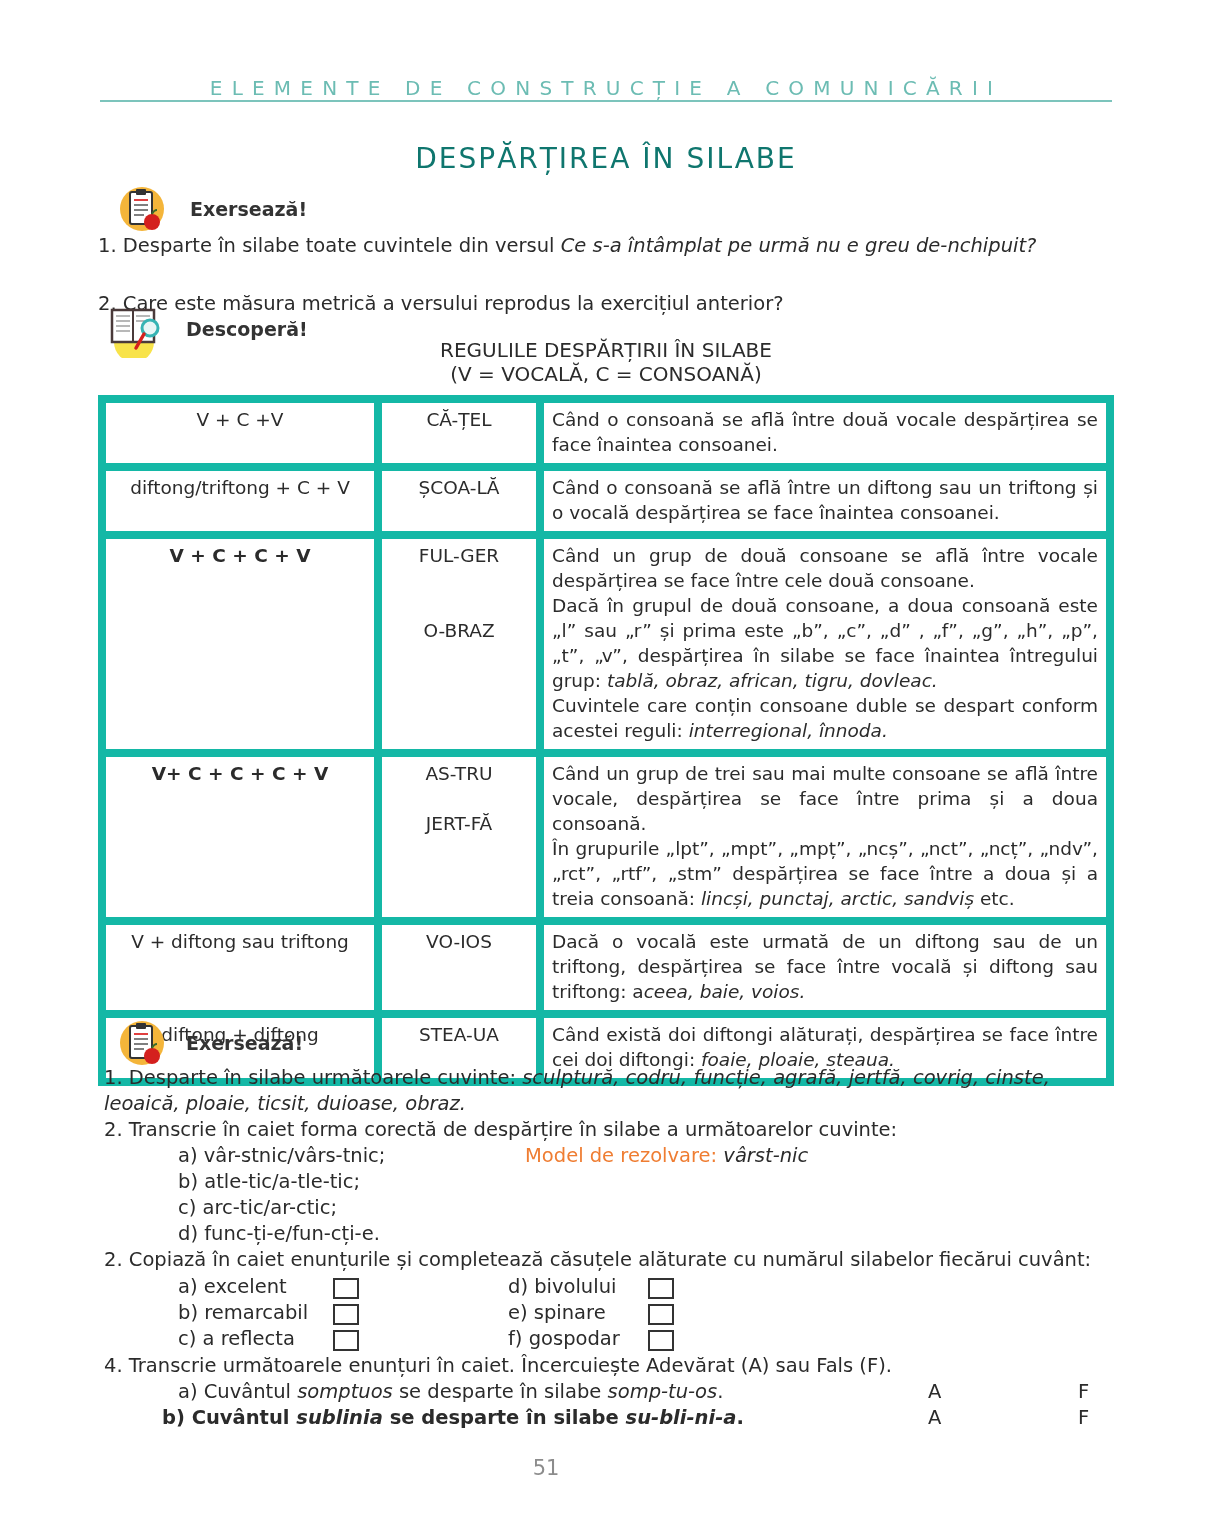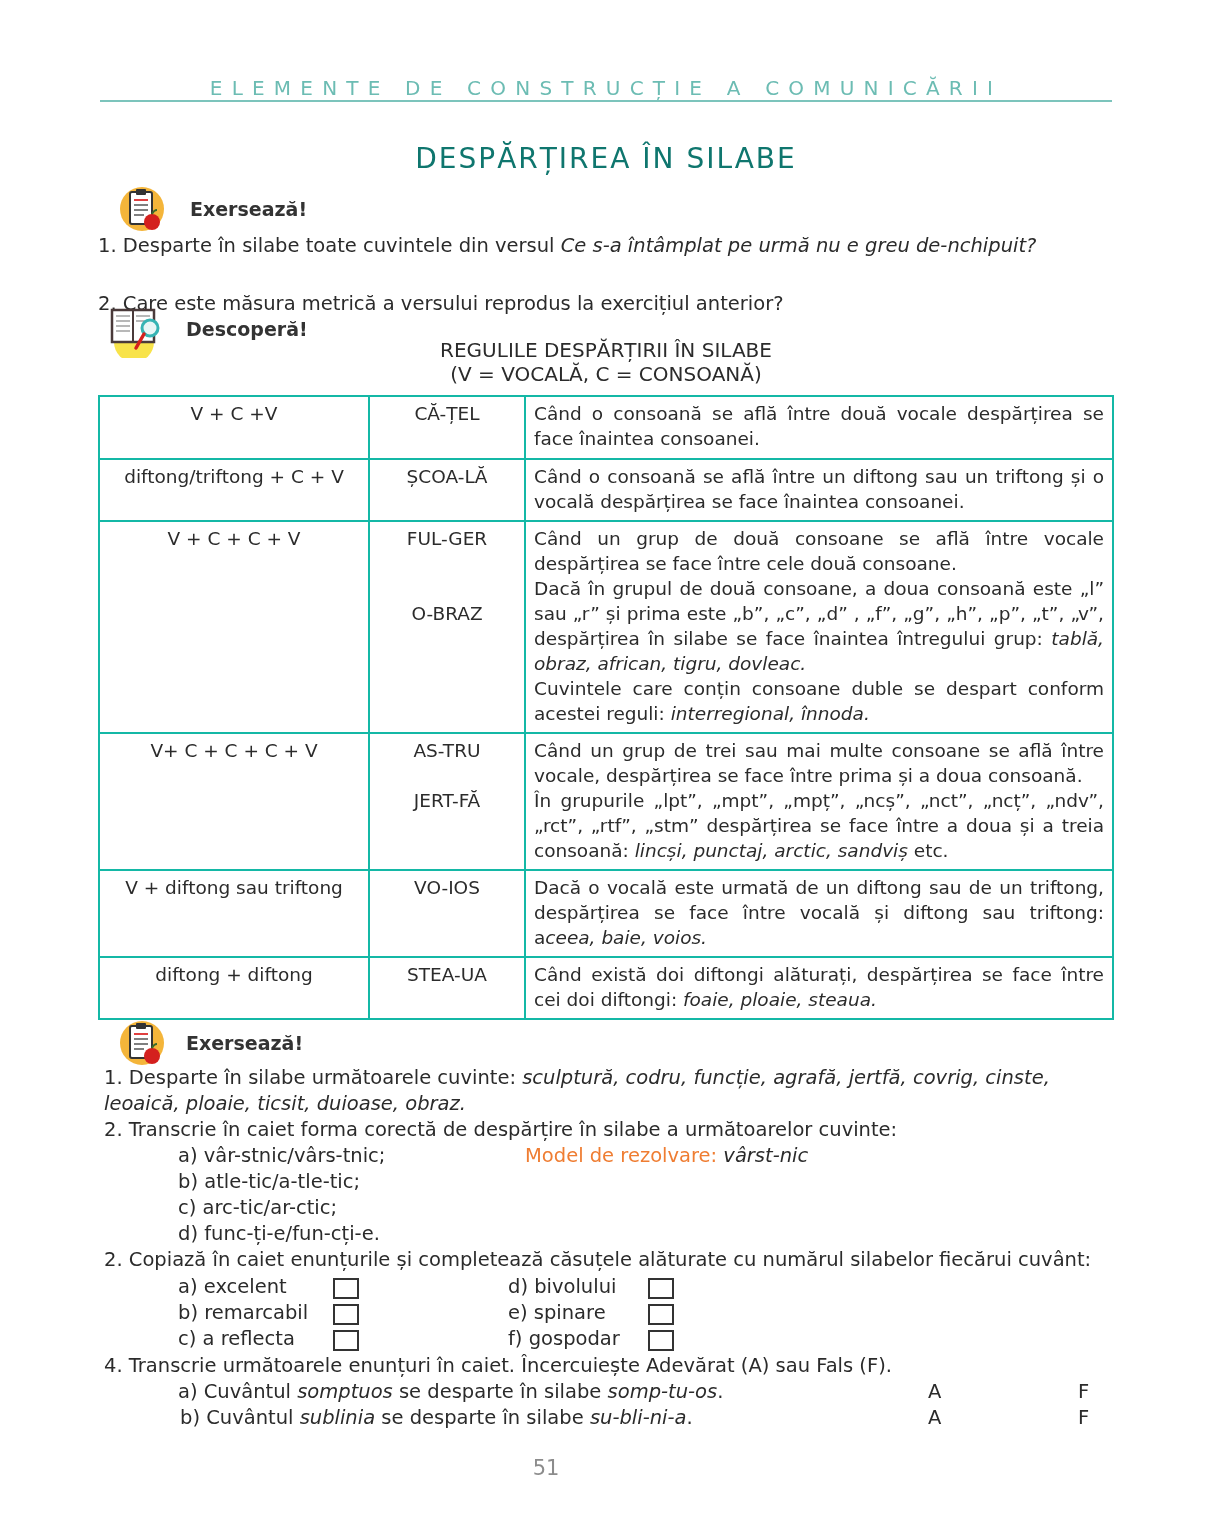--- a/index.html
+++ b/index.html
@@ -30,25 +30,25 @@
     .para i { font-style: italic; }
 
     
     .caption { left: 100px; width: 1012px; top: 338px; text-align: center; font-size: 20px; line-height: 24px; }
 
     
     table.rules {
       position: absolute; left: 98px; top: 395px; width: 1016px;
       border-collapse: collapse; font-size: 18.5px; line-height: 25px;
     }
-    table.rules td { border: 2px solid #14b8a6; vertical-align: top; padding: 4px 8px 6px 8px; }
+    table.rules td { border: 8px solid #14b8a6; vertical-align: top; padding: 4px 8px 6px 8px; }
     td.c-pattern { width: 252px; text-align: center; }
     td.c-example { width: 138px; text-align: center; }
     td.c-rule { text-align: justify; }
-    td.mid { vertical-align: middle; }
+    td.mid { vertical-align: middle; font-weight: bold; }
     .ex-gap { display: block; }
 
     .model { color: #ef7d32; }
     .box { display: inline-block; width: 22px; height: 17px; border: 2px solid #333; vertical-align: middle; }
     .page-num { left: 0; width: 1092px; top: 1456px; text-align: center; color: #8c8c8c; font-size: 21px; }
   </style>
 </head>
 <body>
 
 <div class="abs chapter-title">ELEMENTE DE CONSTRUCȚIE A COMUNICĂRII</div>
@@ -200,19 +200,19 @@
 <div class="abs" style="left:648px; top:1330px;"><span class="box"></span></div>
 
 <div class="abs para" style="left:104px; top:1353px;">4. Transcrie următoarele enunțuri în caiet. Încercuiește Adevărat (A) sau Fals (F).</div>
 
 <div class="abs para" style="left:178px; top:1379px;">
   <span>a) Cuvântul </span><i>somptuos</i><span> se desparte în silabe </span><i>somp-tu-os</i><span>.</span>
 </div>
 <div class="abs para" style="left:928px; top:1379px;">A</div>
 <div class="abs para" style="left:1078px; top:1379px;">F</div>
 
-<div class="abs para" style="left:180px; top:1405px;">
+<div class="abs para" style="left:162px; top:1405px;font-weight:bold;">
   <span>b) Cuvântul </span><i>sublinia</i><span> se desparte în silabe </span><i>su-bli-ni-a</i><span>.</span>
 </div>
 <div class="abs para" style="left:928px; top:1405px;">A</div>
 <div class="abs para" style="left:1078px; top:1405px;">F</div>
 
 <div class="abs page-num">51</div>
 
 </body></html>

